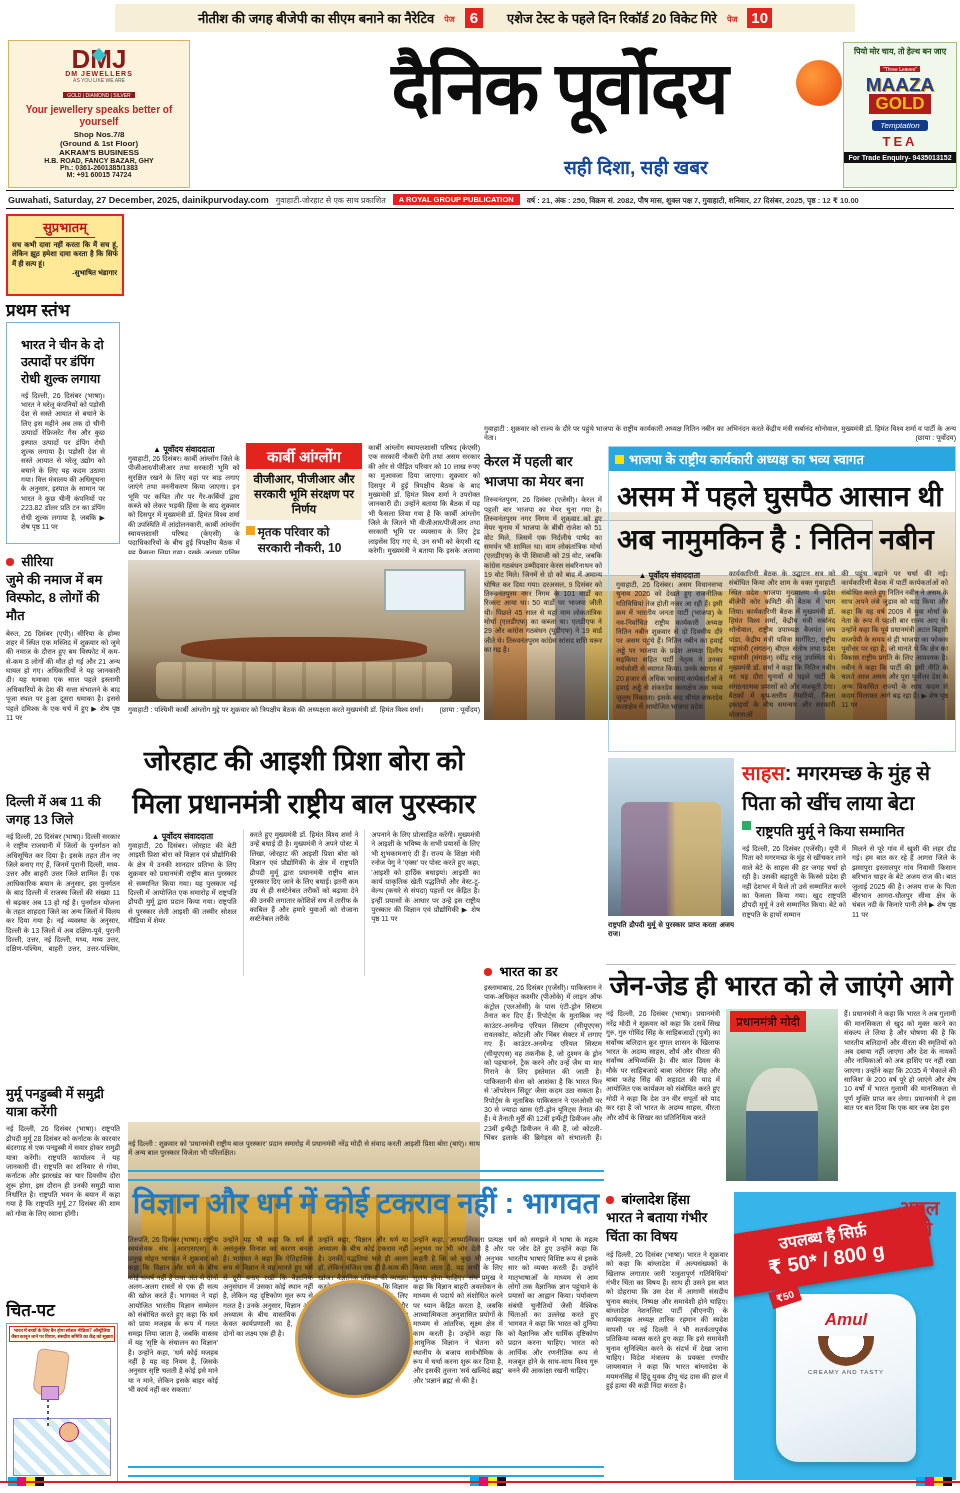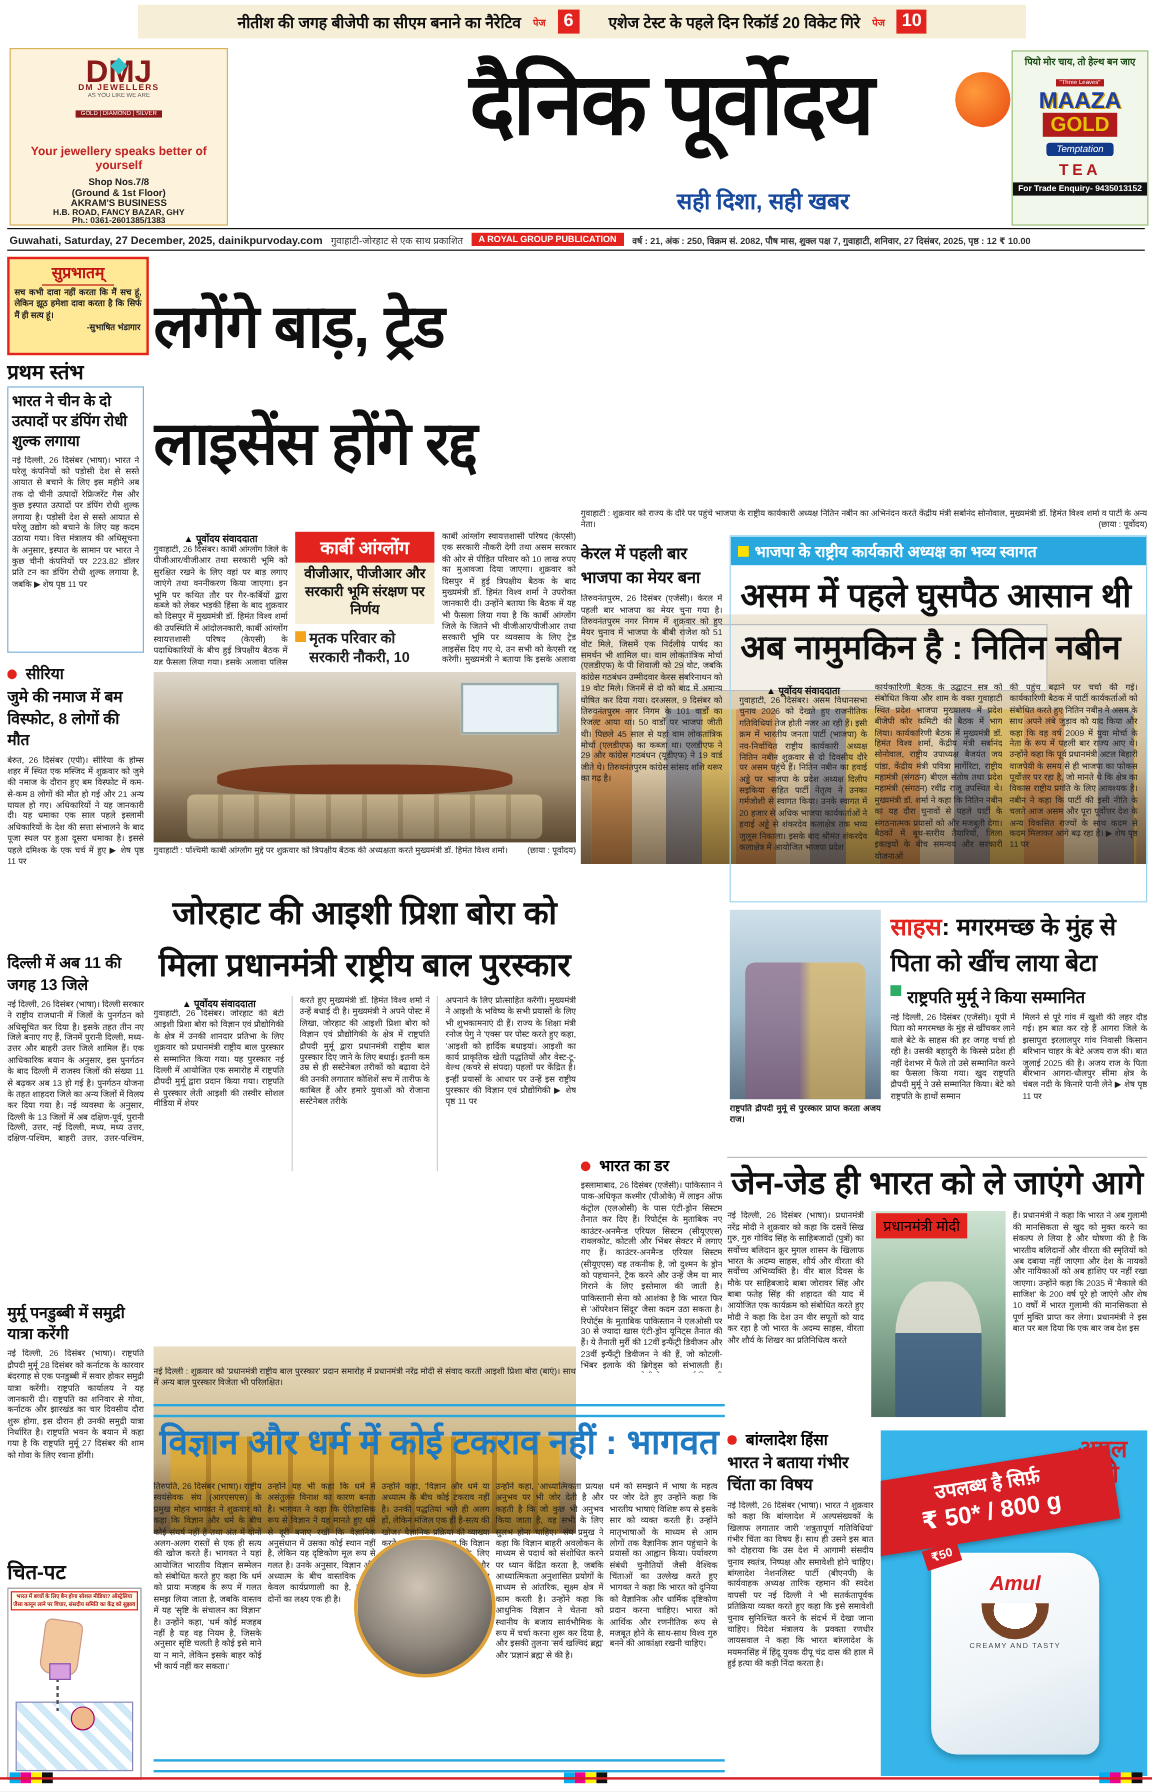--- a/index.html
+++ b/index.html
@@ -29,21 +29,21 @@
     <span style="font-size:8px;color:#e3231d;font-weight:bold;">पेज</span>
     <span style="background:#e3231d;color:#fff;font-weight:bold;font-size:15px;padding:0 4px;line-height:20px;">10</span>
   </div>
 
   <div class="abs" style="left:8px;top:40px;width:180px;height:146px;background:#fdf3dd;border:1px solid #d8b35a;text-align:center;overflow:hidden;">
     <div style="font-size:26px;font-weight:bold;color:#8b1a1a;line-height:1;margin-top:5px;">DMJ</div>
     <div style="width:10px;height:10px;background:#35c2c9;margin:-22px auto 10px auto;transform:rotate(45deg);"></div>
     <div style="font-size:7px;color:#8b1a1a;font-weight:bold;letter-spacing:1px;">DM JEWELLERS</div>
     <div style="font-size:5px;color:#555;">AS YOU LIKE WE ARE</div>
     <div style="font-size:5px;color:#fff;background:#8b1a1a;display:inline-block;padding:0 4px;">GOLD | DIAMOND | SILVER</div>
-    <div style="font-size:10px;color:#c02424;font-weight:bold;line-height:1.15;margin-top:20px;">Your jewellery speaks better of yourself</div>
+    <div style="font-size:10px;color:#c02424;font-weight:bold;line-height:1.15;margin-top:3px;">Your jewellery speaks better of yourself</div>
     <div style="font-size:8px;font-weight:bold;color:#222;margin-top:3px;">Shop Nos.7/8</div>
     <div style="font-size:8px;font-weight:bold;color:#222;">(Ground &amp; 1st Floor)</div>
     <div style="font-size:8px;font-weight:bold;color:#222;">AKRAM'S BUSINESS</div>
     <div style="font-size:7px;font-weight:bold;color:#222;">H.B. ROAD, FANCY BAZAR, GHY</div>
     <div style="font-size:7px;font-weight:bold;color:#222;">Ph.: 0361-2601385/1383</div>
     <div style="font-size:7px;font-weight:bold;color:#222;">M: +91 60015 74724</div>
   </div>
 
   <div class="abs" style="left:190px;top:42px;width:650px;height:142px;margin-left:44px;">
     <div class="abs" style="left:562px;top:18px;width:46px;height:46px;border-radius:50%;background:radial-gradient(circle at 35% 35%,#ff9a3c,#e8490f);"></div>
@@ -69,21 +69,21 @@
   </div>
 
   <div class="abs" style="left:6px;top:214px;width:114px;height:78px;background:#ffe896;border:2px solid #e3231d;text-align:center;overflow:hidden;">
     <div style="font-size:13px;font-weight:bold;color:#c01414;border-bottom:1px solid #c01414;display:inline-block;padding:1px 8px;margin-top:1px;">सुप्रभातम्</div>
     <div class="bodytxt" style="padding:2px 4px 0 4px;font-weight:bold;">सच कभी दावा नहीं करता कि मैं सच हूं, लेकिन झूठ हमेशा दावा करता है कि सिर्फ मैं ही सत्य हूं।</div>
     <div style="font-size:7px;font-weight:bold;color:#222;text-align:right;padding-right:5px;">-सुभाषित भंडागार</div>
   </div>
 
   <div class="abs hl" style="left:6px;top:298px;font-size:17px;">प्रथम स्तंभ</div>
 
-  <div class="abs" style="left:6px;top:322px;width:114px;height:222px;border:1px solid #7fb2d8;padding:3px;box-sizing:border-box;overflow:hidden;">
+  <div class="abs" style="left:6px;top:322px;width:114px;height:222px;border:1px solid #7fb2d8;padding:14px;box-sizing:border-box;overflow:hidden;">
     <div class="hl" style="font-size:12.5px;line-height:1.35;">भारत ने चीन के दो उत्पादों पर डंपिंग रोधी शुल्क लगाया</div>
     <div class="bodytxt" style="margin-top:3px;height:140px;">नई दिल्ली, 26 दिसंबर (भाषा)। भारत ने घरेलू कंपनियों को पड़ोसी देश से सस्ते आयात से बचाने के लिए इस महीने अब तक दो चीनी उत्पादों रेफ्रिजरेंट गैस और कुछ इस्पात उत्पादों पर डंपिंग रोधी शुल्क लगाया है। पड़ोसी देश से सस्ते आयात से घरेलू उद्योग को बचाने के लिए यह कदम उठाया गया। वित्त मंत्रालय की अधिसूचना के अनुसार, इस्पात के सामान पर भारत ने कुछ चीनी कंपनियों पर 223.82 डॉलर प्रति टन का डंपिंग रोधी शुल्क लगाया है, जबकि  ▶ शेष पृष्ठ 11 पर</div>
   </div>
 
   <div class="abs" style="left:6px;top:552px;width:114px;height:400px;overflow:hidden;">
     <div><span class="kick-dot"></span>
       <span style="font-size:13px;font-weight:bold;color:#111;">सीरिया</span></div>
     <div class="hl" style="font-size:13px;line-height:1.4;margin-top:1px;">जुमे की नमाज में बम विस्फोट, 8 लोगों की मौत</div>
     <div class="bodytxt" style="margin-top:3px;height:158px;">बेरुत, 26 दिसंबर (एपी)। सीरिया के होम्स शहर में स्थित एक मस्जिद में शुक्रवार को जुमे की नमाज के दौरान हुए बम विस्फोट में कम-से-कम 8 लोगों की मौत हो गई और 21 अन्य घायल हो गए। अधिकारियों ने यह जानकारी दी। यह धमाका एक साल पहले इस्लामी अधिकारियों के देश की सत्ता संभालने के बाद पूजा स्थल पर हुआ दूसरा धमाका है। इससे पहले दमिश्क के एक चर्च में हुए  ▶ शेष पृष्ठ 11 पर</div>
     <div class="hl" style="font-size:13px;line-height:1.4;margin-top:6px;">दिल्ली में अब 11 की जगह 13 जिले</div>
@@ -101,21 +101,20 @@
     <div style="margin-top:2px;width:110px;height:158px;border:1px solid #999;position:relative;background:#fff;overflow:hidden;">
       <div style="position:absolute;left:2px;top:2px;right:2px;border:1px solid #e3231d;font-size:4.6px;line-height:1.3;color:#b01414;font-weight:bold;text-align:center;padding:1px;background:#fffbe8;">भारत में बच्चों के लिए बैन होगा सोशल मीडिया? ऑस्ट्रेलिया जैसा कानून लाने पर विचार, संसदीय समिति का केंद्र को सुझाव</div>
       <div style="position:absolute;left:6px;bottom:6px;width:96px;height:56px;background:repeating-linear-gradient(45deg,#cfe9f7 0 6px,#ffffff 6px 12px);border:1px solid #88b;"></div>
       <div style="position:absolute;left:52px;bottom:40px;width:18px;height:18px;border-radius:50%;background:#f0b98c;border:1px solid #a06;"></div>
       <div style="position:absolute;left:28px;top:26px;width:30px;height:44px;background:#f3c79d;border:1px solid #c98;border-radius:6px 6px 10px 10px;transform:rotate(8deg);"></div>
       <div style="position:absolute;left:34px;top:62px;width:16px;height:12px;background:#d9a0e0;border:1px solid #85a;"></div>
       <div style="position:absolute;left:40px;top:76px;width:2px;height:26px;background:repeating-linear-gradient(0deg,#555 0 3px,#fff 3px 6px);"></div>
     </div>
   </div>
 
-  <div class="abs hl" style="left:128px;top:224px;width:352px;height:212px;font-size:50px;line-height:1.95;letter-spacing:-1px;overflow:hidden;">लगेंगे बाड़, ट्रेड लाइसेंस होंगे रद्द</div>
 
   <div class="abs" style="left:128px;top:443px;width:352px;height:112px;display:flex;gap:6px;overflow:hidden;">
     <div style="width:113px;">
       <div class="hl" style="font-size:8px;text-align:center;">▲ पूर्वोदय संवाददाता</div>
       <div class="bodytxt" style="height:100px;">गुवाहाटी, 26 दिसंबर। कार्बी आंग्लोंग जिले के पीजीआर/वीजीआर तथा सरकारी भूमि को सुरक्षित रखने के लिए वहां पर बाड़ लगाए जाएंगे तथा वननीकरण किया जाएगा। इन भूमि पर कथित तौर पर गैर-कर्बियों द्वारा कब्जे को लेकर भड़की हिंसा के बाद शुक्रवार को दिसपुर में मुख्यमंत्री डॉ. हिमंत विश्व शर्मा की उपस्थिति में आंदोलनकारी, कार्बी आंग्लोंग स्वायत्तशासी परिषद (केएसी) के पदाधिकारियों के बीच हुई त्रिपक्षीय बैठक में यह फैसला लिया गया। इसके अलावा पुलिस गोलीबारी में मरे व्यक्ति के परिवार के किसी योग्य व्यक्ति को</div>
     </div>
     <div style="width:118px;">
       <div style="background:#e3231d;color:#fff;font-weight:bold;font-size:15px;text-align:center;padding:3px 0;">कार्बी आंग्लोंग</div>
       <div style="background:#f6eed6;color:#111;font-weight:bold;font-size:11.5px;text-align:center;padding:3px 2px;line-height:1.3;">वीजीआर, पीजीआर और सरकारी भूमि संरक्षण पर निर्णय</div>
       <div style="margin-top:4px;display:flex;gap:3px;">

